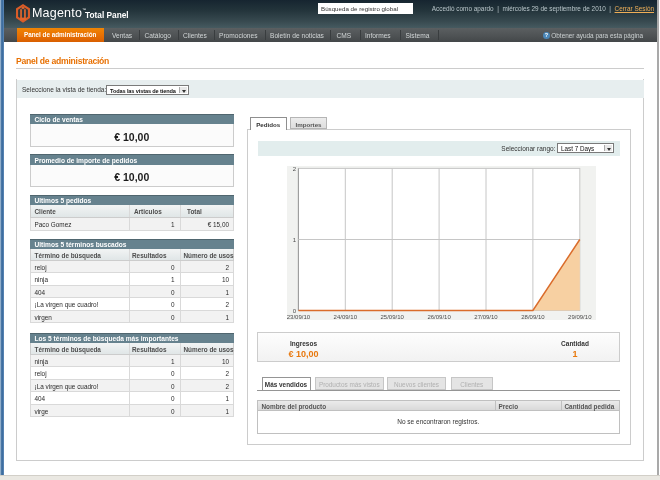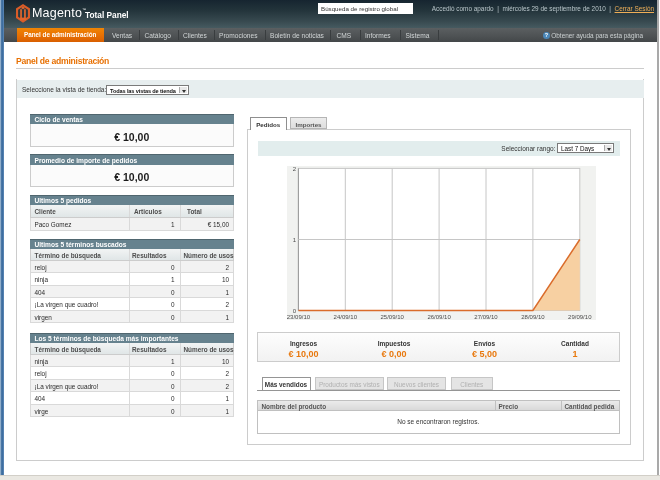--- a/index.html
+++ b/index.html
@@ -291,28 +291,20 @@
       <text x="245.9" y="153" text-anchor="middle">28/09/10</text>
       <text x="292.8" y="153" text-anchor="middle">29/09/10</text>
     </g>
   </svg>
 
   <div class="abs" id="totals">
     <div class="tot" style="left:0.5px">
         <div class="l">Ingresos</div>
         <div class="v">€ 10,00</div>
       </div>
-    <div class="tot" style="left:91px">
-        <div class="l">Impuestos</div>
-        <div class="v">€ 0,00</div>
-      </div>
-    <div class="tot" style="left:181.5px">
-        <div class="l">Envíos</div>
-        <div class="v">€ 5,00</div>
-      </div>
     <div class="tot" style="left:272px">
         <div class="l">Cantidad</div>
         <div class="v">1</div>
       </div>
   </div>
 
   <div class="abs" id="btabline"></div>
   <div class="btab" id="btab1">Más vendidos</div>
   <div class="btab" id="btab2">Productos más vistos</div>
   <div class="btab" id="btab3">Nuevos clientes</div>

